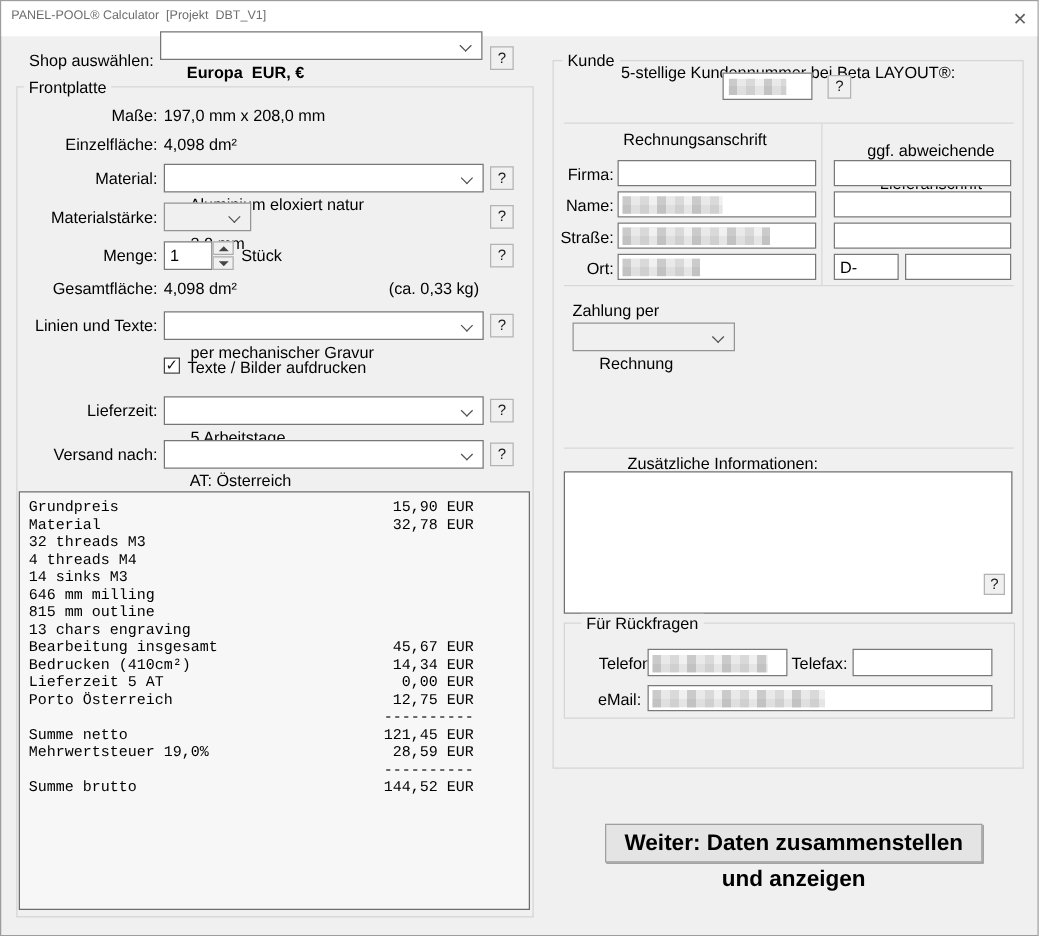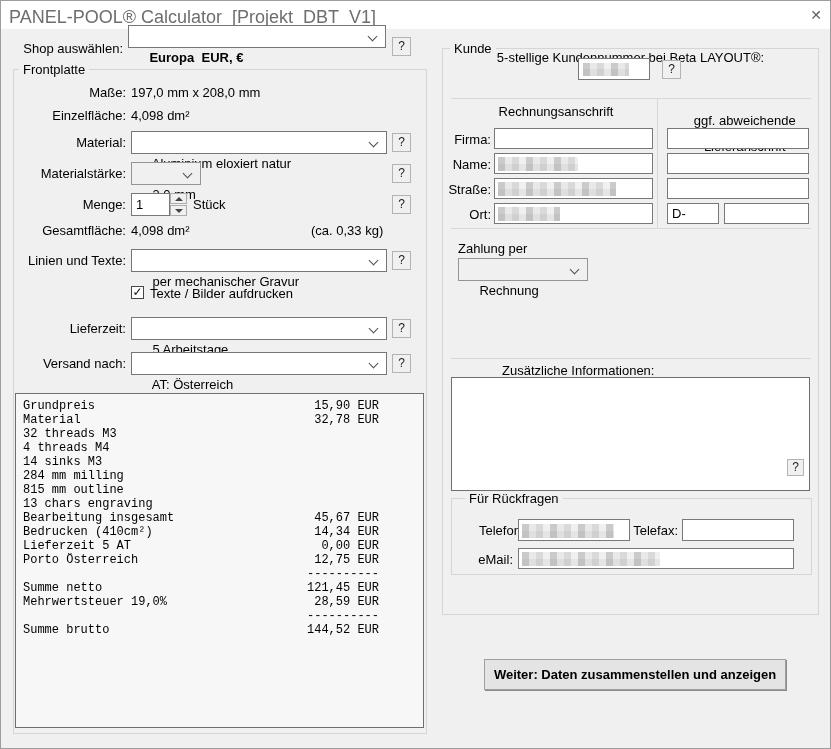--- a/index.html
+++ b/index.html
@@ -2,21 +2,21 @@
 <html><head>
 <meta charset="utf-8">
 <style>
   html,body{margin:0;padding:0;background:#cfcfcf;}
   *{box-sizing:border-box;font-family:"Liberation Sans",sans-serif;}
   #window{
     position:relative;width:831px;height:749px;background:#f0f0f0;
     border:1px solid #9d9d9d;overflow:hidden;
   }
   .titlebar{position:absolute;left:0;top:0;width:100%;height:28px;background:#ffffff;}
-  .title-text{position:absolute;left:8px;top:6px;font-size:18px;color:#6e6e6e;white-space:pre;}
+  .title-text{position:absolute;left:8px;top:6px;font-size:10px;color:#6e6e6e;white-space:pre;}
   .close-x{position:absolute;left:804px;top:4px;width:22px;height:20px;text-align:center;
     font-size:14px;color:#5f5f5f;line-height:20px;cursor:default;}
   .label{position:absolute;font-size:13px;color:#000;white-space:pre;}
   .r{text-align:right;}
   .c{text-align:center;}
   .combo{position:absolute;background:#fff;border:1px solid #767676;height:23px;
     font-size:13px;line-height:21px;padding-left:6px;white-space:pre;color:#000;}
   .combo.gray{background:#f0f0f0;border-color:#949494;}
   .chev{position:absolute;right:9px;top:7px;width:7px;height:7px;
     border-right:1.5px solid #4f4f4f;border-bottom:1.5px solid #4f4f4f;transform:rotate(45deg);}
@@ -39,21 +39,21 @@
   .checkbox{position:absolute;width:13px;height:13px;background:#fff;border:1px solid #454545;
     font-size:12px;line-height:11px;text-align:center;color:#111;}
   .spinbtn{position:absolute;width:17px;height:11px;background:#f0f0f0;border:1px solid #acacac;}
   .tri-up{position:absolute;left:4px;top:3px;width:0;height:0;
     border-left:4px solid transparent;border-right:4px solid transparent;border-bottom:4px solid #444;}
   .tri-down{position:absolute;left:4px;top:3px;width:0;height:0;
     border-left:4px solid transparent;border-right:4px solid transparent;border-top:4px solid #444;}
   #textarea{position:absolute;left:450px;top:376px;width:359px;height:114px;background:#fff;
     border:1px solid #6e6e6e;}
   #next-button{position:absolute;left:483px;top:658px;width:302px;height:31px;background:#e4e4e4;
-    border:1px solid #9f9f9f;box-shadow:1px 1px 0 #8a8a8a;font-size:13px;font-weight:bold;
+    border:1px solid #9f9f9f;box-shadow:1px 1px 0 #8a8a8a;font-size:18px;font-weight:bold;
     text-align:center;line-height:29px;cursor:default;}
   .bold{font-weight:bold;}
 </style>
 </head>
 <body>
 
 <div id="window">
 
   <div class="titlebar">
     <div class="title-text">PANEL-POOL® Calculator  [Projekt  DBT_V1]</div>
@@ -131,21 +131,21 @@
   </div>
   <div class="help" style="left:391px;top:353px;">?</div>
 
   <div id="price-box">
     <div>
         <div class="price-row"><span>Grundpreis</span><span>15,90 EUR</span></div>
         <div class="price-row"><span>Material</span><span>32,78 EUR</span></div>
         <div class="price-row"><span>32 threads M3</span><span></span></div>
         <div class="price-row"><span>4 threads M4</span><span></span></div>
         <div class="price-row"><span>14 sinks M3</span><span></span></div>
-        <div class="price-row"><span>284 mm milling</span><span></span></div>
+        <div class="price-row"><span>646 mm milling</span><span></span></div>
         <div class="price-row"><span>815 mm outline</span><span></span></div>
         <div class="price-row"><span>13 chars engraving</span><span></span></div>
         <div class="price-row"><span>Bearbeitung insgesamt</span><span>45,67 EUR</span></div>
         <div class="price-row"><span>Bedrucken (410cm²)</span><span>14,34 EUR</span></div>
         <div class="price-row"><span>Lieferzeit 5 AT</span><span>0,00 EUR</span></div>
         <div class="price-row"><span>Porto Österreich</span><span>12,75 EUR</span></div>
         <div class="price-row"><span></span><span>----------</span></div>
         <div class="price-row"><span>Summe netto</span><span>121,45 EUR</span></div>
         <div class="price-row"><span>Mehrwertsteuer 19,0%</span><span>28,59 EUR</span></div>
         <div class="price-row"><span></span><span>----------</span></div>

